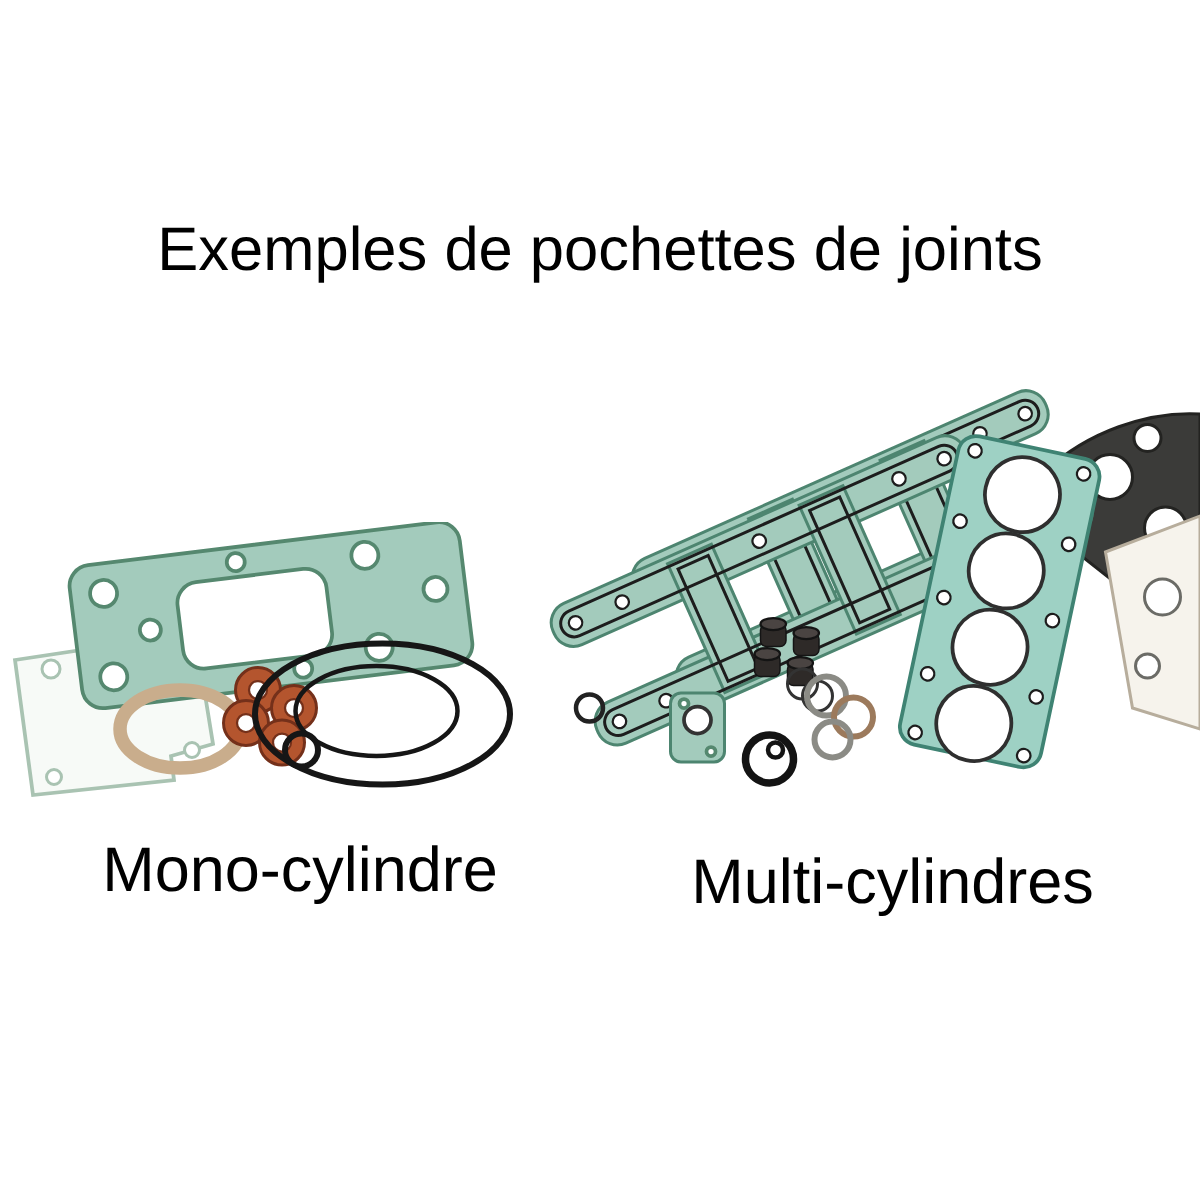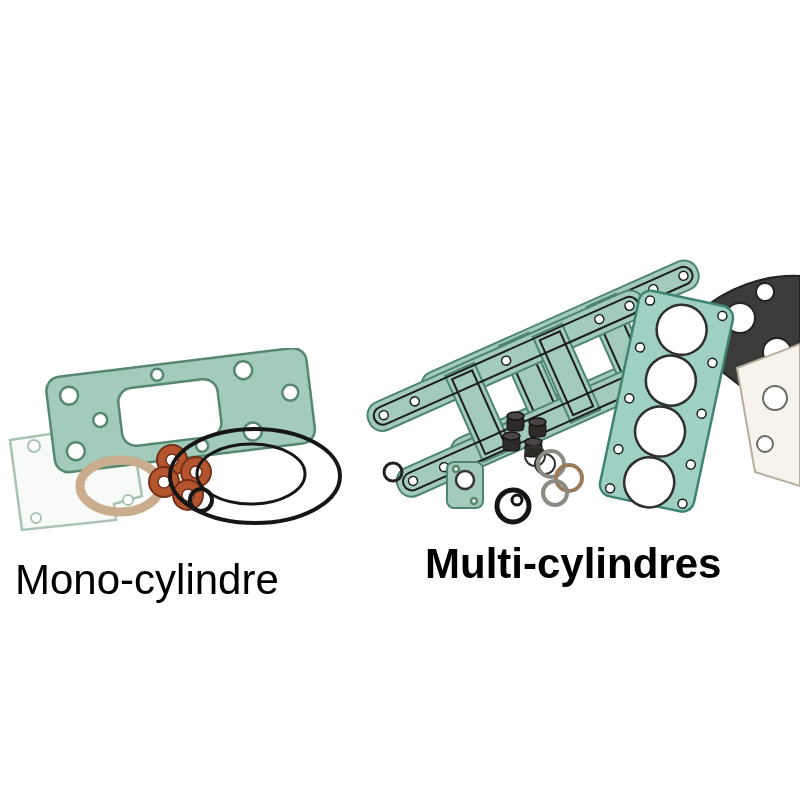--- a/index.html
+++ b/index.html
@@ -1,41 +1,42 @@
 <!DOCTYPE html>
 <html><head>
 <meta charset="utf-8">
 <style>
   html,body{margin:0;padding:0;background:#fff;}
   .canvas{position:relative;width:800px;height:800px;background:#ffffff;overflow:hidden;
           font-family:"Liberation Sans", sans-serif;color:#000;}
   .title{position:absolute;top:142px;left:0;width:800px;text-align:center;
          font-size:41px;line-height:48px;font-weight:400;}
   .title span{display:block;}
-  .part-label{position:absolute;font-size:42px;font-weight:400;text-align:left;}
+  .part-label{position:absolute;font-size:42px;font-weight:400;text-align:center;}
   #label-mono{top:556px;left:15px;width:370px;}
-  #label-multi{top:540px;left:425px;width:340px;font-weight:bold;}
+  #label-multi{top:564px;left:425px;width:340px;}
   svg{position:absolute;}
   
   .teal{fill:#a3cbbc;stroke:#4d8570;stroke-width:2px}
   .tealhead{fill:#9ed1c4;stroke:#3f8373;stroke-width:2.5px}
   .blk{fill:none;stroke:#1d1d1d;stroke-width:2px}
   .hole{fill:#fff;stroke:#1d1d1d;stroke-width:1.5px}
   .holet{fill:#fff;stroke:#55886f;stroke-width:2.5px}
   .copper{fill:#b4552e;stroke:#74301a;stroke-width:2px}
   .copperhole{fill:#fff;stroke:#74301a;stroke-width:1.5px}
   .paleg{fill:#f7faf7;stroke:#a9c3b2;stroke-width:2.5px}
   .paleh{fill:#fff;stroke:#a9c3b2;stroke-width:2px}
 </style>
 </head>
 <body>
 
 <div class="canvas">
 
   <div class="title">
+    <span>Exemples de pochettes de joints</span>
   </div>
 
   <svg width="345" height="210" viewBox="0 0 345 210" style="left:2px;top:348px">
 
     <g>
       <path class="paleg" d="M8 92 L128 74 L140 148 L112 156 L114 172 L20 182 Z"></path>
       <circle class="paleh" cx="32" cy="98" r="6"></circle>
       <circle class="paleh" cx="116" cy="84" r="6"></circle>
       <circle class="paleh" cx="126" cy="152" r="5"></circle>
       <circle class="paleh" cx="34" cy="170" r="5"></circle>

